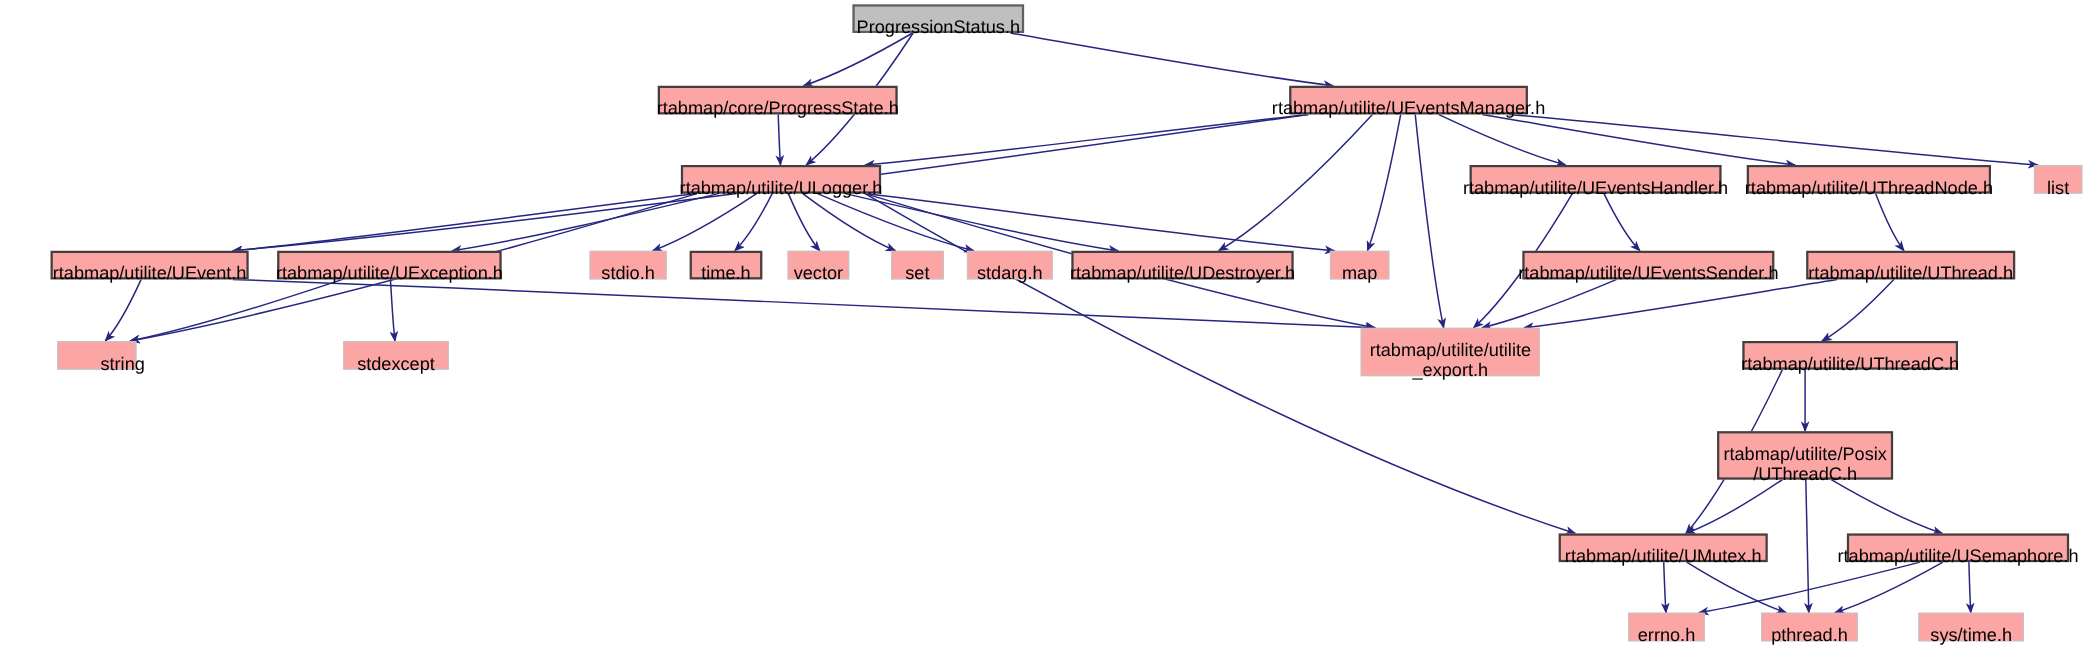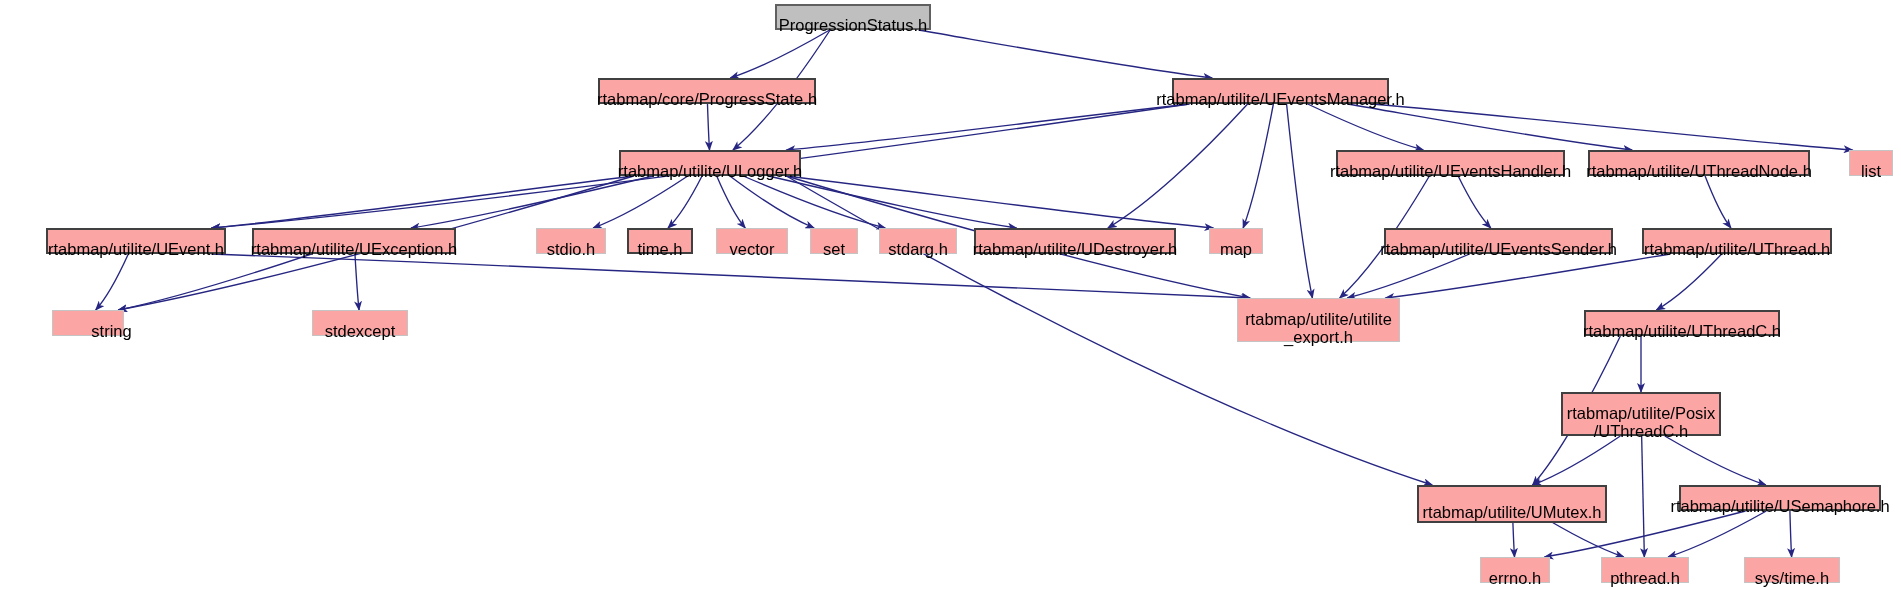--- a/index.html
+++ b/index.html
@@ -99,21 +99,21 @@
       </div>
       <div class="node bold fs16" style="left: 252px; top: 228px; width: 204px; height: 26px;">
         <span class="lbl">rtabmap/utilite/UException.h</span>
       </div>
       <div class="node plain fs16" style="left: 536px; top: 228px; width: 70px; height: 26px;">
         <span class="lbl">stdio.h</span>
       </div>
       <div class="node bold fs16" style="left: 627px; top: 228px; width: 66px; height: 26px;">
         <span class="lbl">time.h</span>
       </div>
-      <div class="node plain fs16" style="left: 716px; top: 228px; width: 72px; height: 26px;">
+      <div class="node plain fs16" style="left: 716px; top: 228px; width: 56px; height: 26px;">
         <span class="lbl">vector</span>
       </div>
       <div class="node plain fs16" style="left: 810px; top: 228px; width: 48px; height: 26px;">
         <span class="lbl">set</span>
       </div>
       <div class="node plain fs16" style="left: 879px; top: 228px; width: 78px; height: 26px;">
         <span class="lbl">stdarg.h</span>
       </div>
       <div class="node bold fs16" style="left: 974px; top: 228px; width: 202px; height: 26px;">
         <span class="lbl">rtabmap/utilite/UDestroyer.h</span>
@@ -137,21 +137,21 @@
         <span class="lbl">rtabmap/utilite/utilite
 _export.h</span>
       </div>
       <div class="node bold fs16" style="left: 1584px; top: 310px; width: 196px; height: 26px;">
         <span class="lbl">rtabmap/utilite/UThreadC.h</span>
       </div>
       <div class="node bold fs16" style="left: 1561px; top: 392px; width: 160px; height: 44px;">
         <span class="lbl">rtabmap/utilite/Posix
 /UThreadC.h</span>
       </div>
-      <div class="node bold fs16" style="left: 1417px; top: 485px; width: 190px; height: 38px;">
+      <div class="node bold fs16" style="left: 1417px; top: 485px; width: 190px; height: 26px;">
         <span class="lbl">rtabmap/utilite/UMutex.h</span>
       </div>
       <div class="node bold fs16" style="left: 1679px; top: 485px; width: 202px; height: 26px;">
         <span class="lbl">rtabmap/utilite/USemaphore.h</span>
       </div>
       <div class="node plain fs16" style="left: 1480px; top: 557px; width: 70px; height: 26px;">
         <span class="lbl">errno.h</span>
       </div>
       <div class="node plain fs16" style="left: 1601px; top: 557px; width: 88px; height: 26px;">
         <span class="lbl">pthread.h</span>

